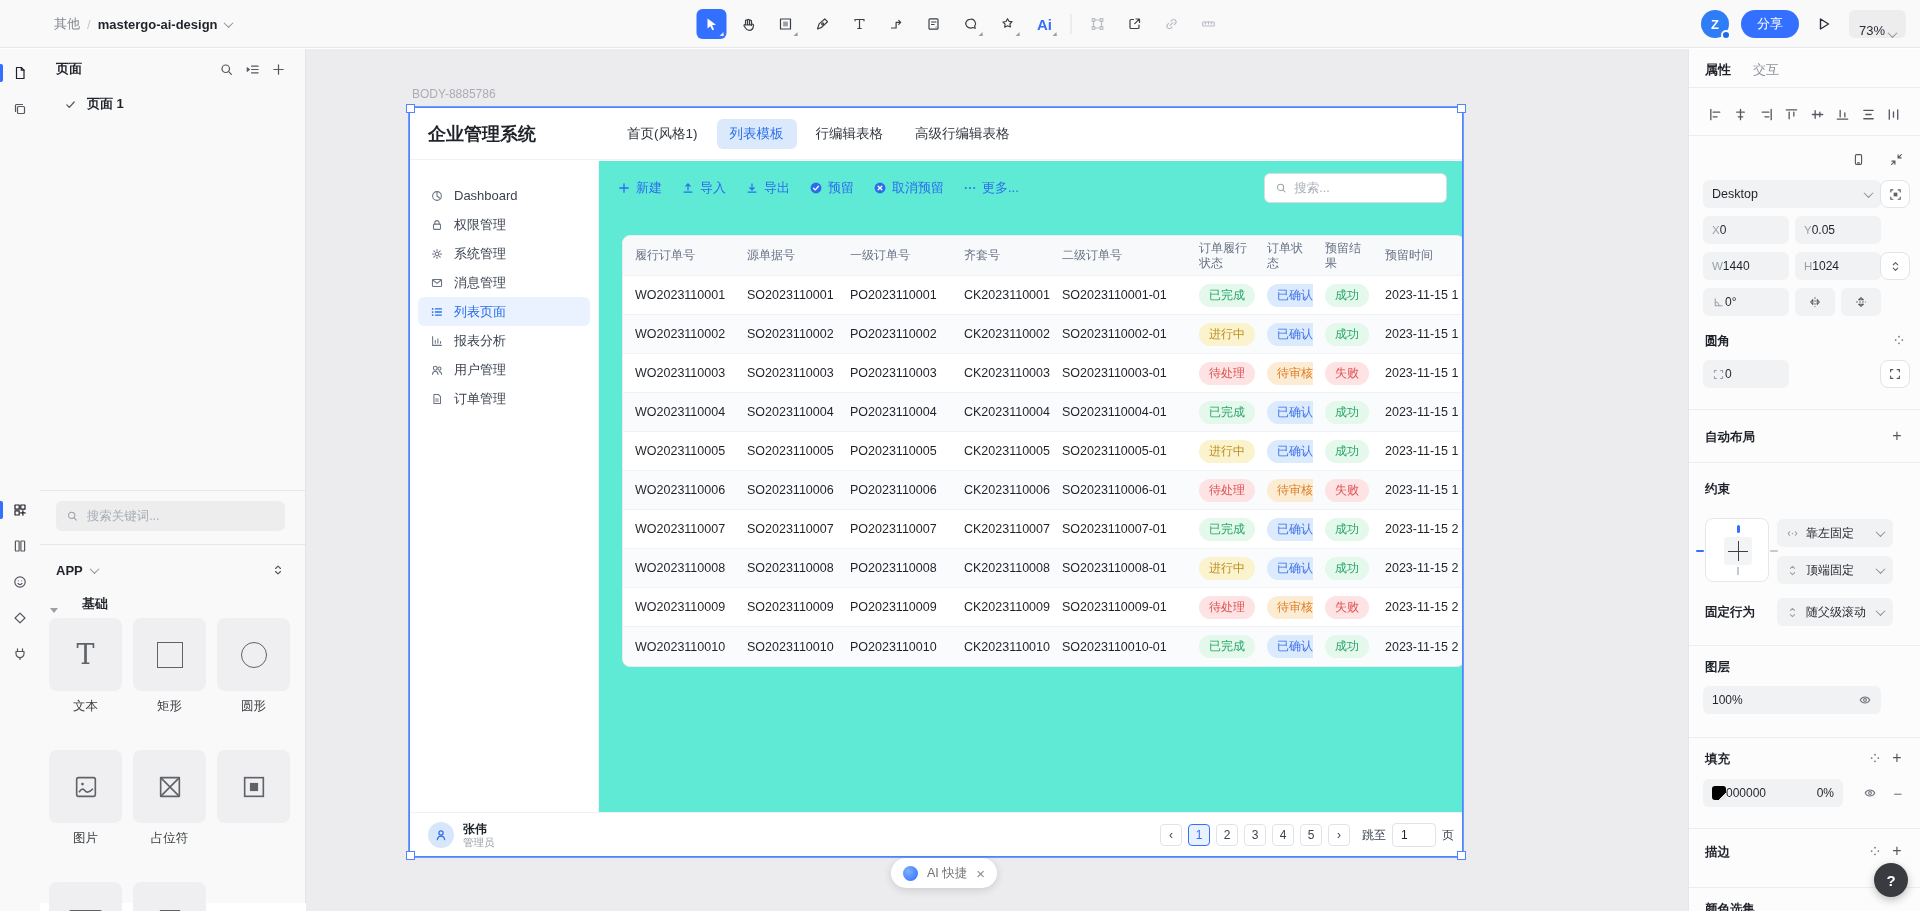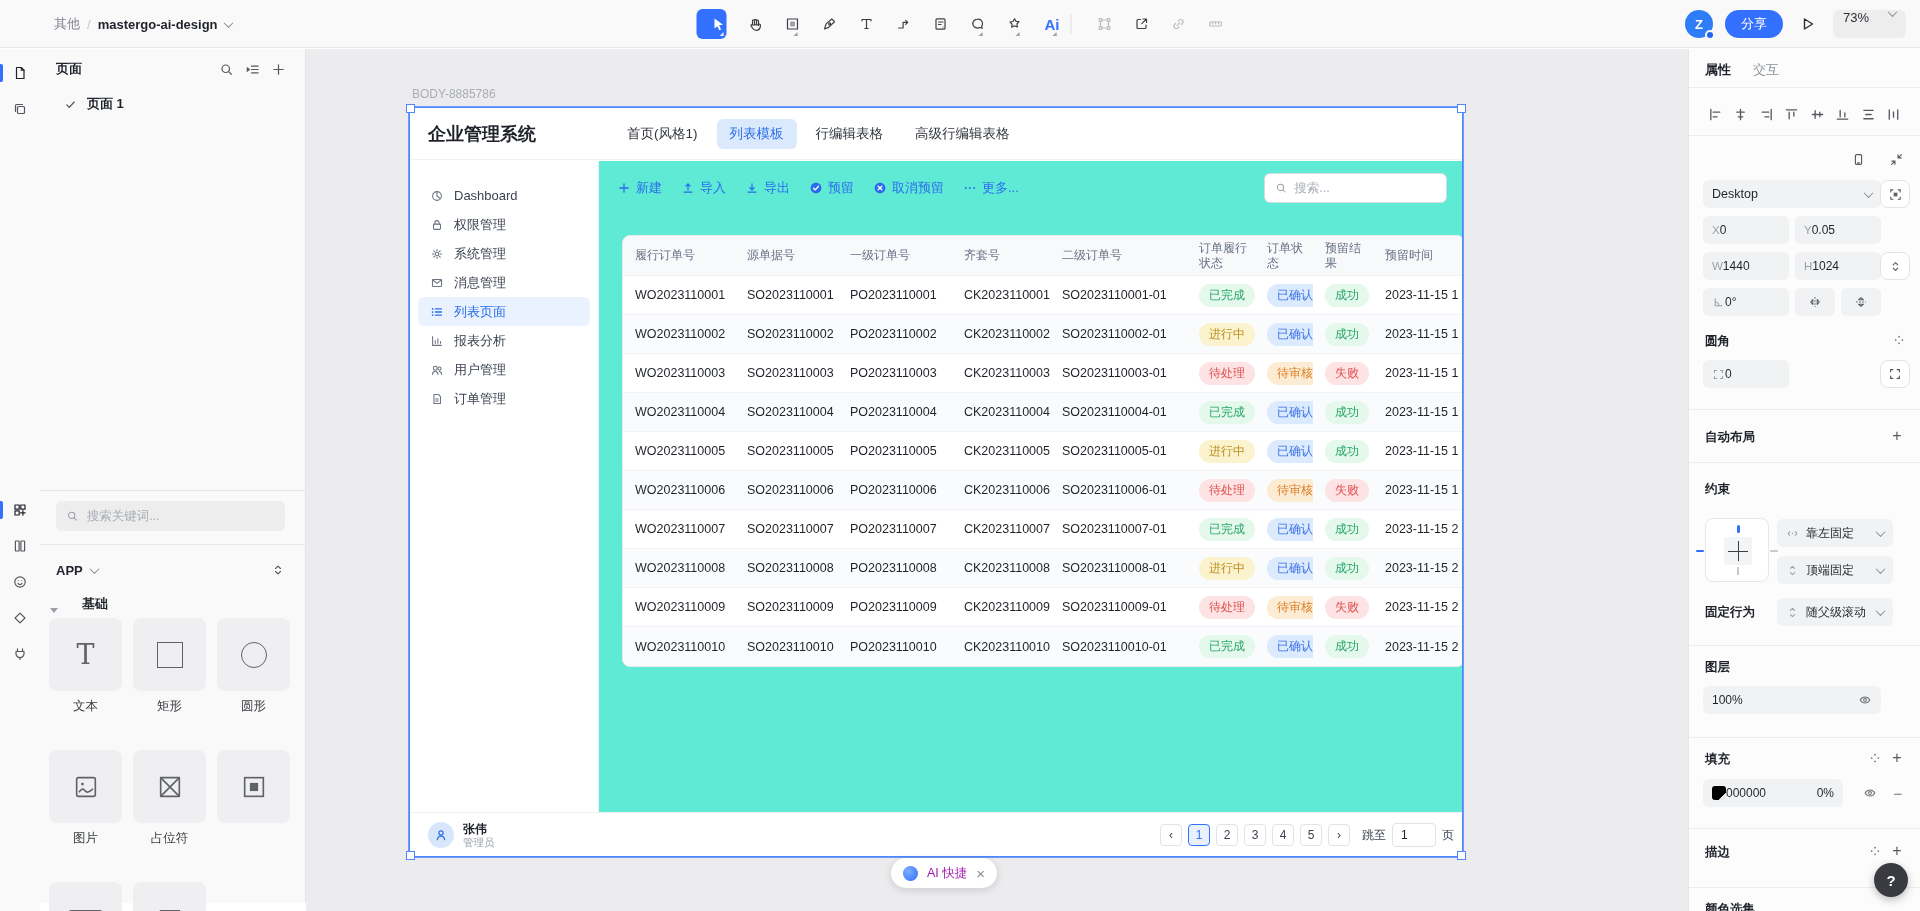--- a/index.html
+++ b/index.html
@@ -9,33 +9,33 @@
   .chev{display:inline-block;width:7px;height:7px;border-right:1.4px solid #8a8f98;border-bottom:1.4px solid #8a8f98;transform:rotate(45deg) translate(-1px,-1px)}
   
   .topbar{position:absolute;top:0;left:0;right:0;height:48px;background:#f9f9fa;border-bottom:1px solid #e8e8ea;z-index:40}
   .tb-left{position:absolute;left:14px;top:0;height:48px;display:flex;align-items:center;gap:12px}
   .tb-burger{width:28px;height:28px;display:flex;align-items:center;justify-content:center;border-radius:6px;color:#3c4043;cursor:pointer}
   .crumb{display:flex;align-items:center;gap:7px}
   .crumb .grp{color:#80858d}
   .crumb .sep{color:#c2c5ca}
   .crumb .file{font-weight:bold;color:#1f2329}
   .tb-center{position:absolute;left:50%;top:0;transform:translateX(-50%);height:48px;display:flex;align-items:center;gap:7px}
-  .tool{position:relative;width:30px;height:30px;border-radius:6px;display:flex;align-items:center;justify-content:flex-end;color:#3c4043;cursor:pointer}
+  .tool{position:relative;width:30px;height:30px;border-radius:6px;display:flex;align-items:center;justify-content:center;color:#3c4043;cursor:pointer}
   .tool.active{background:#3370ff;color:#fff}
   .tool.disabled{color:#b9bdc4}
   .tool.caret:after{content:"";position:absolute;right:3px;bottom:3px;border:2.6px solid transparent;border-right-color:#9aa0a6;border-bottom-color:#9aa0a6}
   .tool.active.caret:after{border-right-color:#dbe6ff;border-bottom-color:#dbe6ff}
   .tool-div{width:1px;height:20px;background:#e0e0e3;margin:0 4px}
   .ai-glyph{font-weight:bold;font-size:15px;color:#3370ff;letter-spacing:0}
   .tb-right{position:absolute;right:14px;top:0;height:48px;display:flex;align-items:center;gap:12px}
   .avatar{position:relative;width:28px;height:28px;border-radius:50%;background:#2f7df6;color:#fff;font-size:13px;font-weight:bold;display:flex;align-items:center;justify-content:center;cursor:pointer}
   .avatar .dot{position:absolute;right:-2px;bottom:-2px;width:10px;height:10px;border-radius:50%;background:#1f66f0;border:2px solid #f9f9fa}
   .share-btn{height:28px;padding:0 16px;border-radius:14px;background:#3370ff;color:#fff;display:flex;align-items:center;font-size:13px;cursor:pointer;border:none}
   .play{width:26px;height:26px;display:flex;align-items:center;justify-content:center;color:#2a2e36;cursor:pointer}
-  .zoom-ctl{height:28px;padding:0 10px;background:#ededee;border-radius:6px;display:flex;align-items:flex-start;gap:20px;color:#2a2e36;cursor:pointer}
+  .zoom-ctl{height:28px;padding:0 10px;background:#ededee;border-radius:6px;display:flex;align-items:flex-end;gap:4px;color:#2a2e36;cursor:pointer}
   
   .left-rail{position:absolute;top:49px;left:0;bottom:0;width:40px;background:#f9f9fa;z-index:30}
   .rail-ic{position:relative;width:40px;height:36px;display:flex;align-items:center;justify-content:center;color:#55585f;cursor:pointer}
   .rail-ic.sel:before{content:"";position:absolute;left:0;top:9px;width:3px;height:18px;background:#3370ff;border-radius:0 2px 2px 0}
   .rail-ic.sel{color:#1f2329}
   .rail-group2{position:absolute;top:443px;left:0}
   
   .left-panel{position:absolute;top:49px;left:40px;bottom:8px;width:266px;background:#f9f9fa;border-right:1px solid #e4e4e7;z-index:30}
   .pp-head{display:flex;align-items:center;height:40px;padding:0 14px 0 16px}
   .pp-title{font-weight:bold;color:#1f2329;flex:1}
@@ -105,21 +105,21 @@
   .f-role{font-size:10.5px;color:#9aa0a8;line-height:1.2}
   .f-summary{position:absolute;left:207px;top:0;height:44px;display:flex;align-items:center;font-size:12px;color:#3c4350}
   .pager{position:absolute;right:8px;top:0;height:44px;display:flex;align-items:center;gap:6px}
   .pg-btn{min-width:22px;height:22px;border:1px solid #e0e3e8;border-radius:4px;background:#fff;display:flex;align-items:center;justify-content:center;font-size:12px;color:#3c4350;cursor:pointer;padding:0 4px}
   .pg-btn.active{border-color:#3370ff;background:#e9f1ff;color:#3370ff}
   .pg-jump{font-size:12px;color:#3c4350;margin-left:6px}
   .pg-input{width:44px;height:24px;border:1px solid #e0e3e8;border-radius:4px;font-size:12px;padding:0 8px;outline:none;font-family:inherit;color:#1f2329}
   .pg-unit{font-size:12px;color:#3c4350}
   .ai-bar{position:absolute;left:585px;top:809px;height:30px;background:#fff;border-radius:999px;box-shadow:0 2px 8px rgba(0,0,0,.14);display:flex;align-items:center;gap:9px;padding:0 12px;z-index:15}
   .ai-dot{width:15px;height:15px;border-radius:50%;background:radial-gradient(circle at 35% 35%,#7db0ff,#2f6bff)}
-  .ai-lbl{font-size:12.5px;color:#a21caf}
+  .ai-lbl{font-size:12.5px;color:#737373}
   .ai-x{color:#868d96;font-size:15px;cursor:pointer;line-height:1}
   
   .right-panel{position:absolute;top:49px;right:0;bottom:0;width:232px;background:#fcfcfd;border-left:1px solid #e6e6e9;z-index:30}
   .rp-tabs{position:absolute;left:16px;top:8px;display:flex;gap:22px;font-size:13px}
   .rp-tab{color:#8a8f98;cursor:pointer;padding:4px 0}
   .rp-tab.active{color:#1f2329;font-weight:bold}
   .rp-div{position:absolute;left:0;right:0;height:1px;background:#ededf0}
   .align-row{position:absolute;left:14px;right:14px;top:53px;display:flex;justify-content:space-between}
   .al-ic{width:24px;height:24px;display:flex;align-items:center;justify-content:center;color:#55585f;cursor:pointer}
   .rp-iconsr{position:absolute;right:12px;top:98px;display:flex;gap:14px;color:#55585f}

